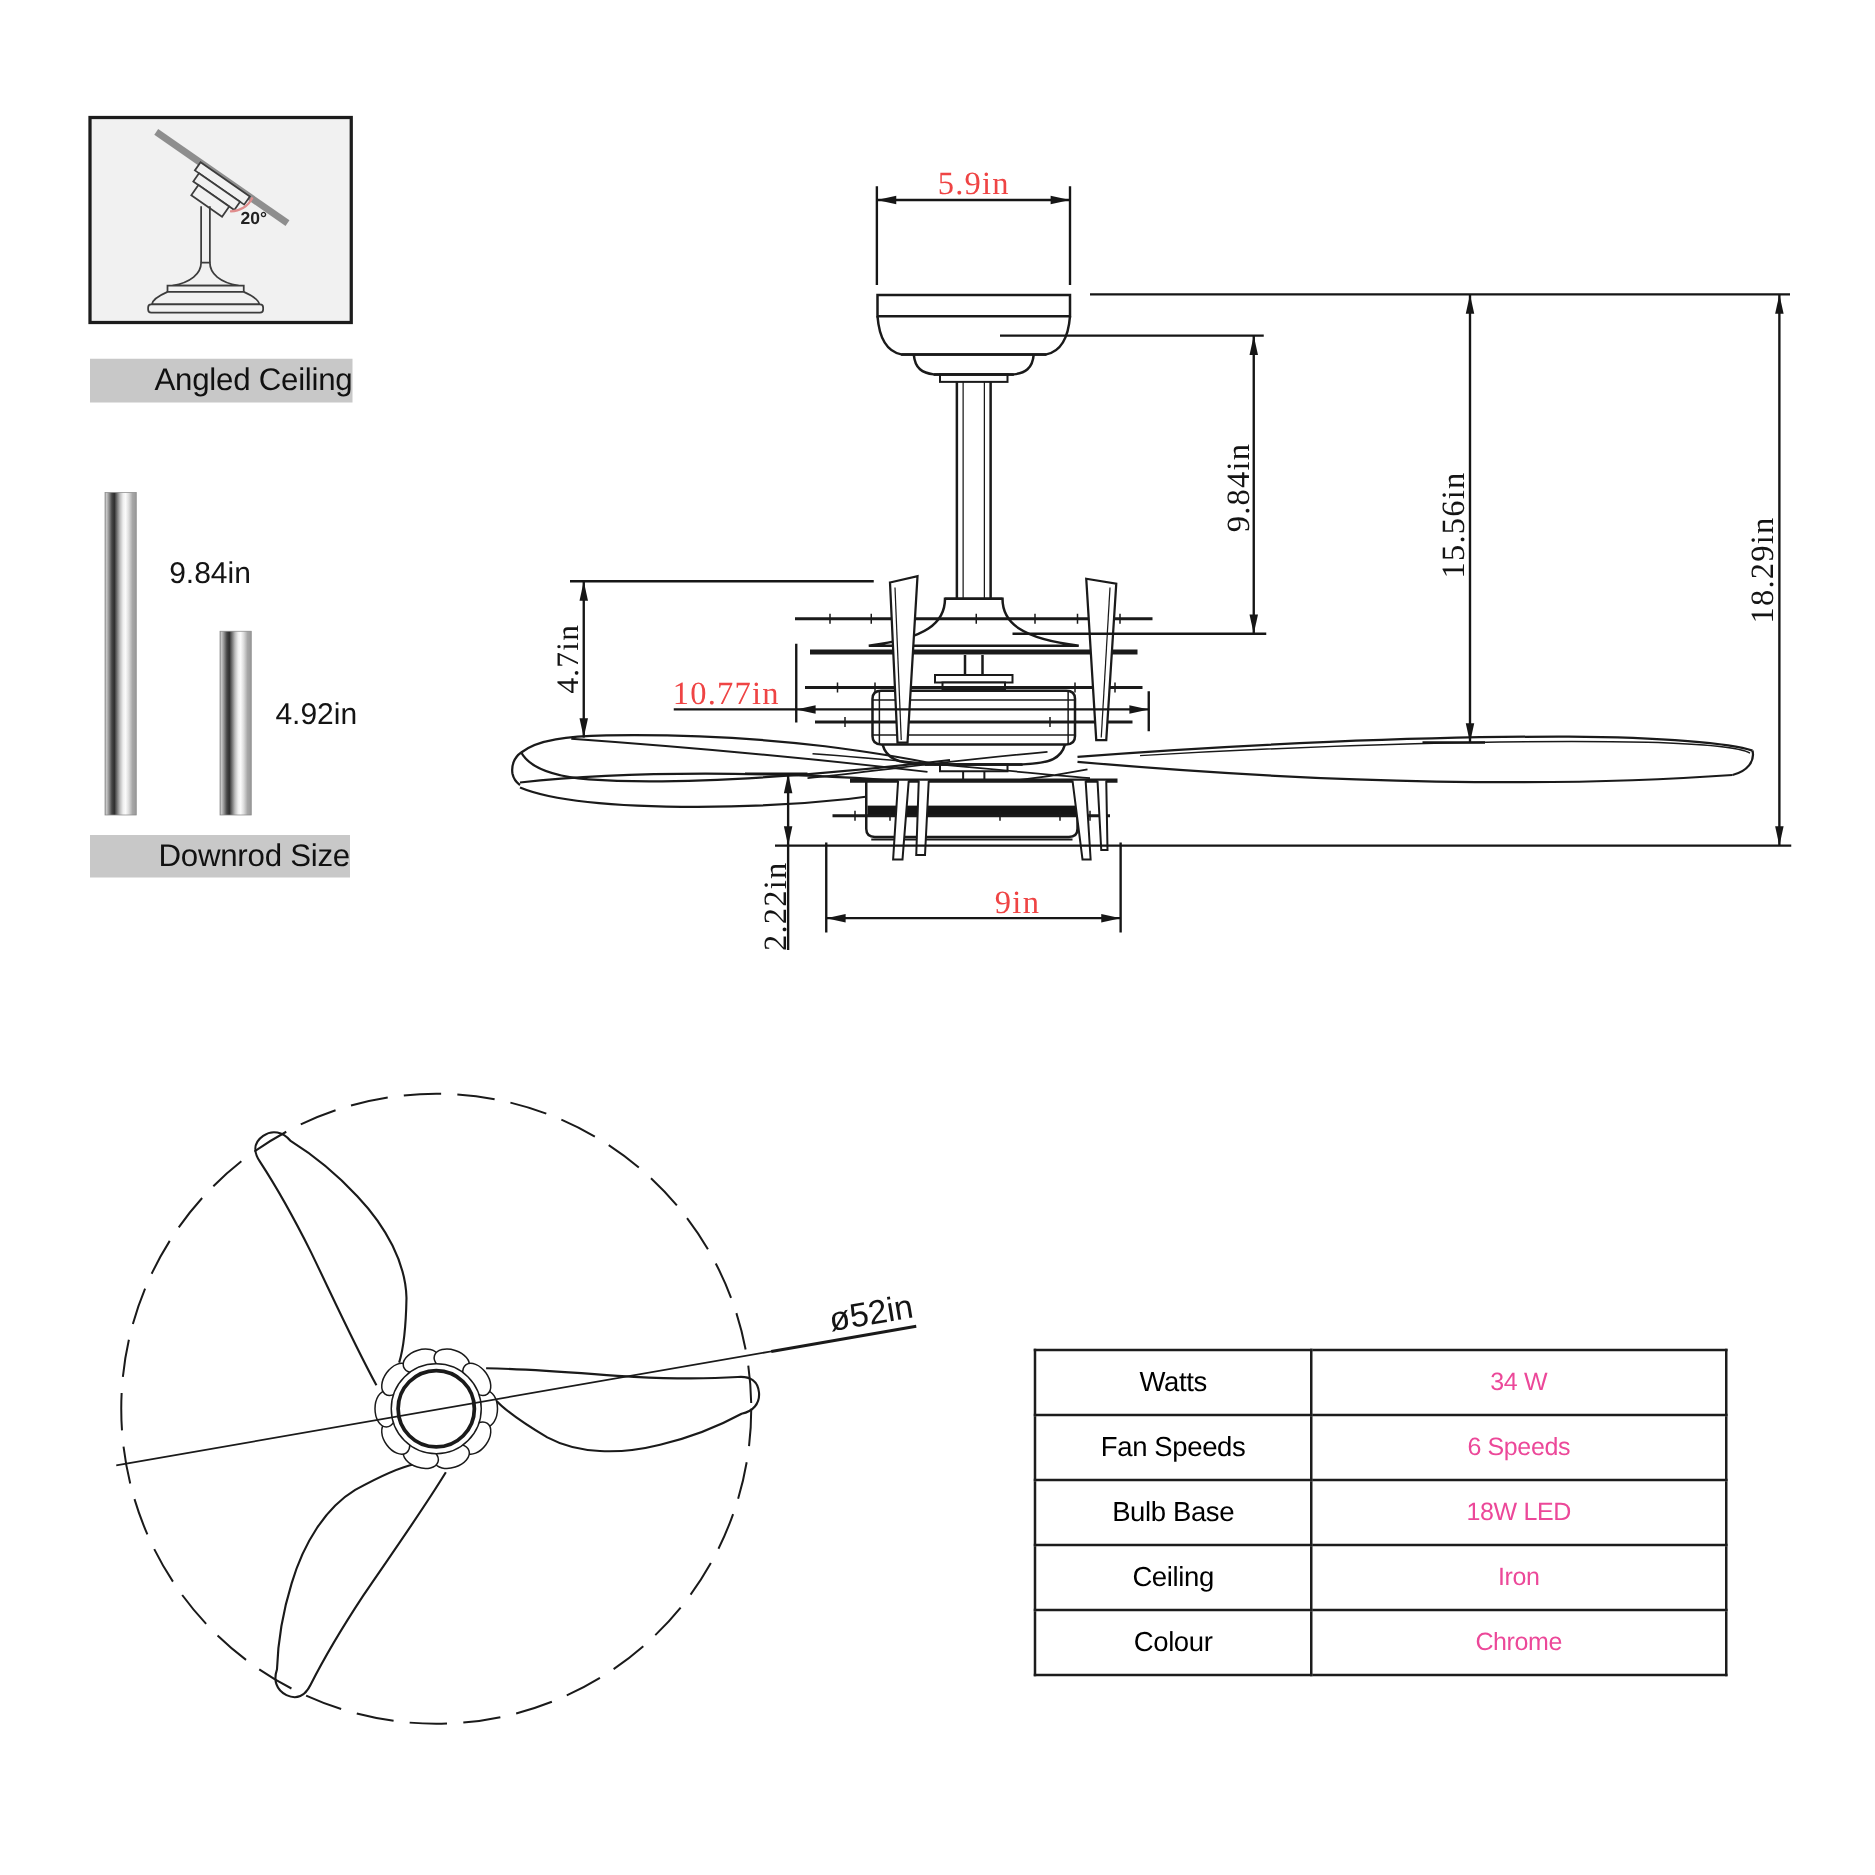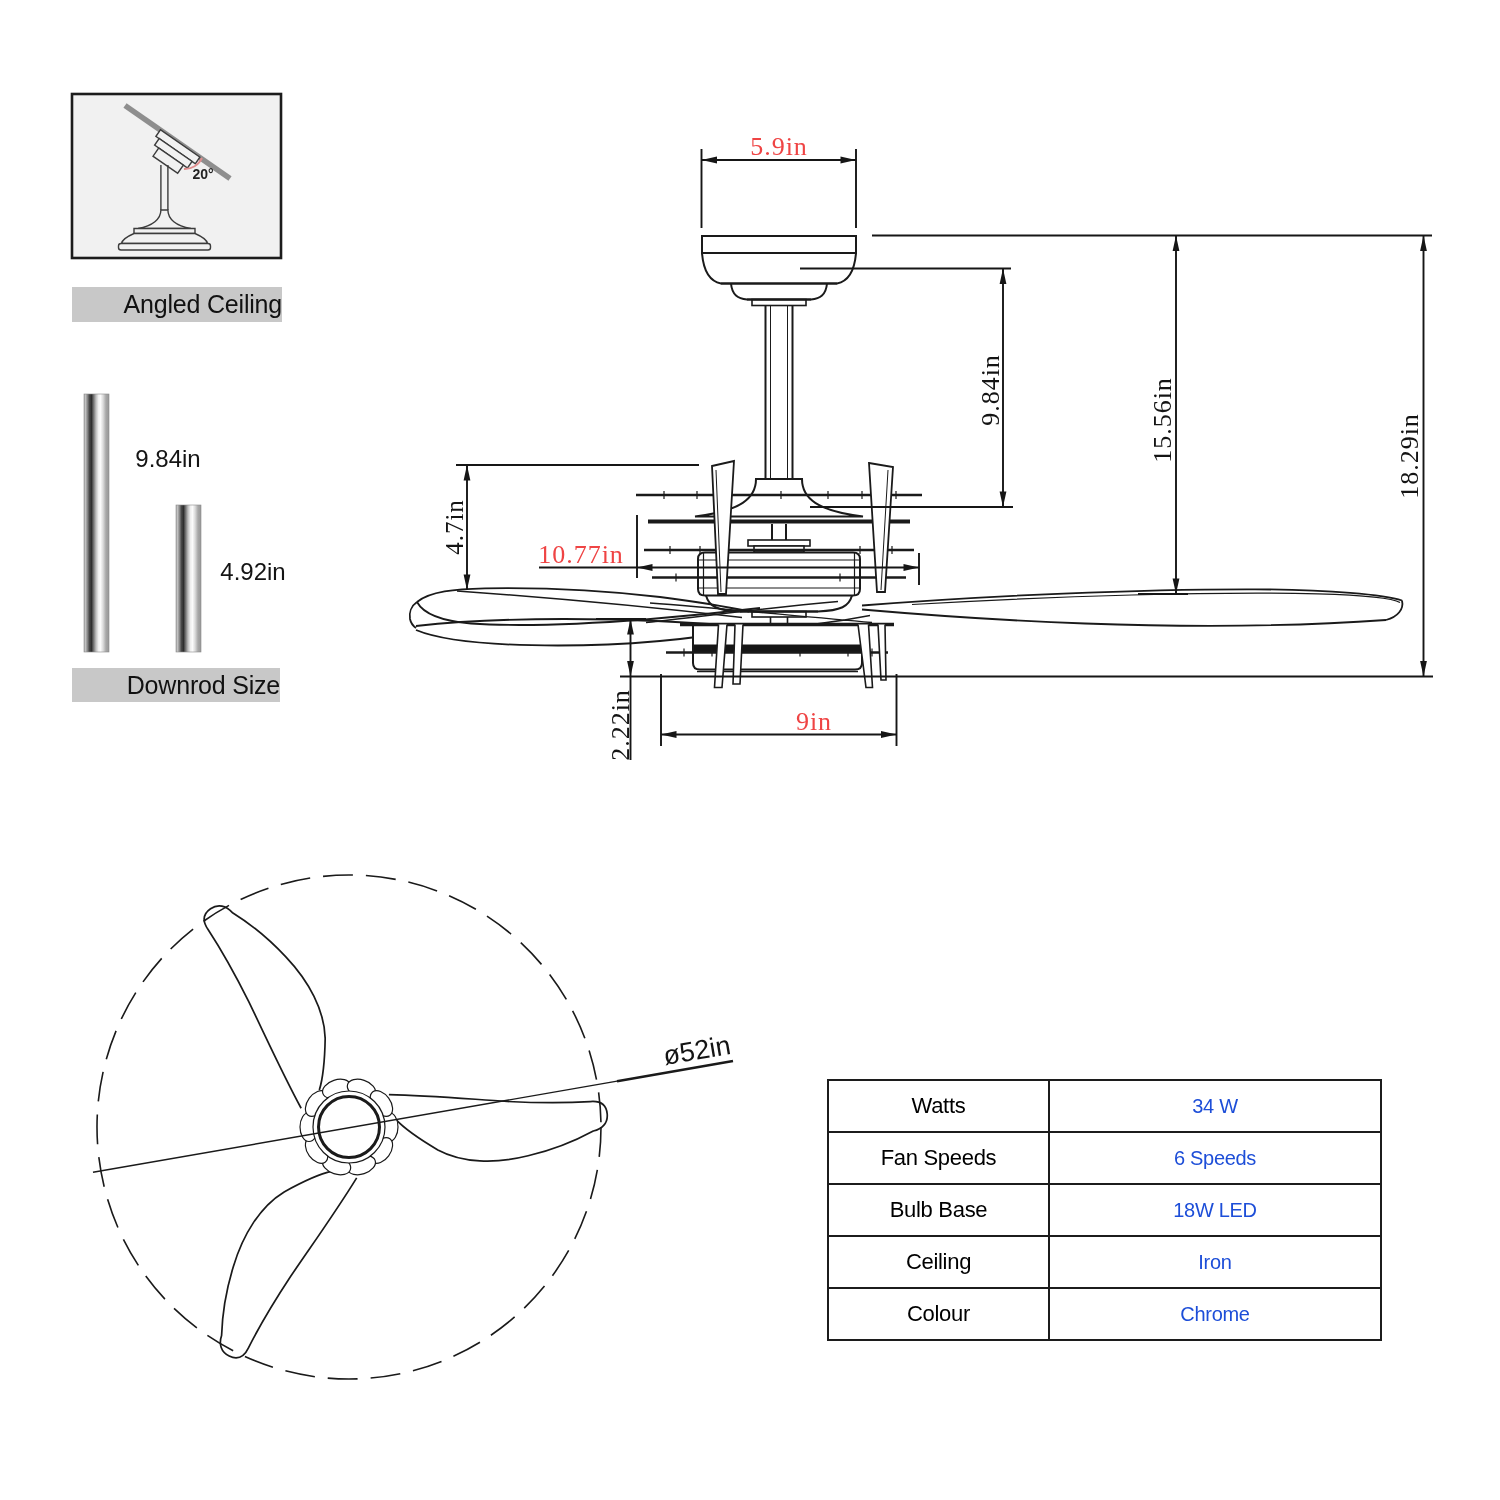--- a/index.html
+++ b/index.html
@@ -13,21 +13,21 @@
         color:#ef4444;white-space:nowrap;letter-spacing:1px;}
   .dimv{position:absolute;transform:translate(-50%,-50%) rotate(-90deg);font:26px "Liberation Serif",serif;
         color:#141414;white-space:nowrap;letter-spacing:1px;}
   .diam{position:absolute;transform:translate(-50%,-50%) rotate(-9.5deg);font:27px "Liberation Sans",sans-serif;
         color:#141414;white-space:nowrap;}
   .angle15{position:absolute;transform:translate(-50%,-50%);font:bold 14px "Liberation Sans",sans-serif;color:#222;}
   table.spec{position:absolute;left:827px;top:1079px;width:555px;height:223px;border-collapse:collapse;
              table-layout:fixed;background:#fff;}
   table.spec td{border:2px solid #1c1c1c;text-align:center;vertical-align:middle;padding:12px;}
   table.spec td.lbl{width:195px;font:22px "Liberation Sans",sans-serif;letter-spacing:-0.3px;color:#000;}
-  table.spec td.val{font:20px "Liberation Sans",sans-serif;letter-spacing:-0.3px;color:#1d4ed8;}
+  table.spec td.val{font:20px "Liberation Sans",sans-serif;letter-spacing:-0.3px;color:#ec4899;}
 </style>
 </head>
 <body>
 
 <svg class="abs" width="1500" height="1500" viewBox="0 0 1500 1500" style="left:0;top:0;">
   <defs>
     <linearGradient id="chrome" x1="0" y1="0" x2="1" y2="0">
       <stop offset="0" stop-color="#9f9f9f"></stop>
       <stop offset="0.05" stop-color="#c8c8c8"></stop>
       <stop offset="0.13" stop-color="#8e8e8e"></stop>

